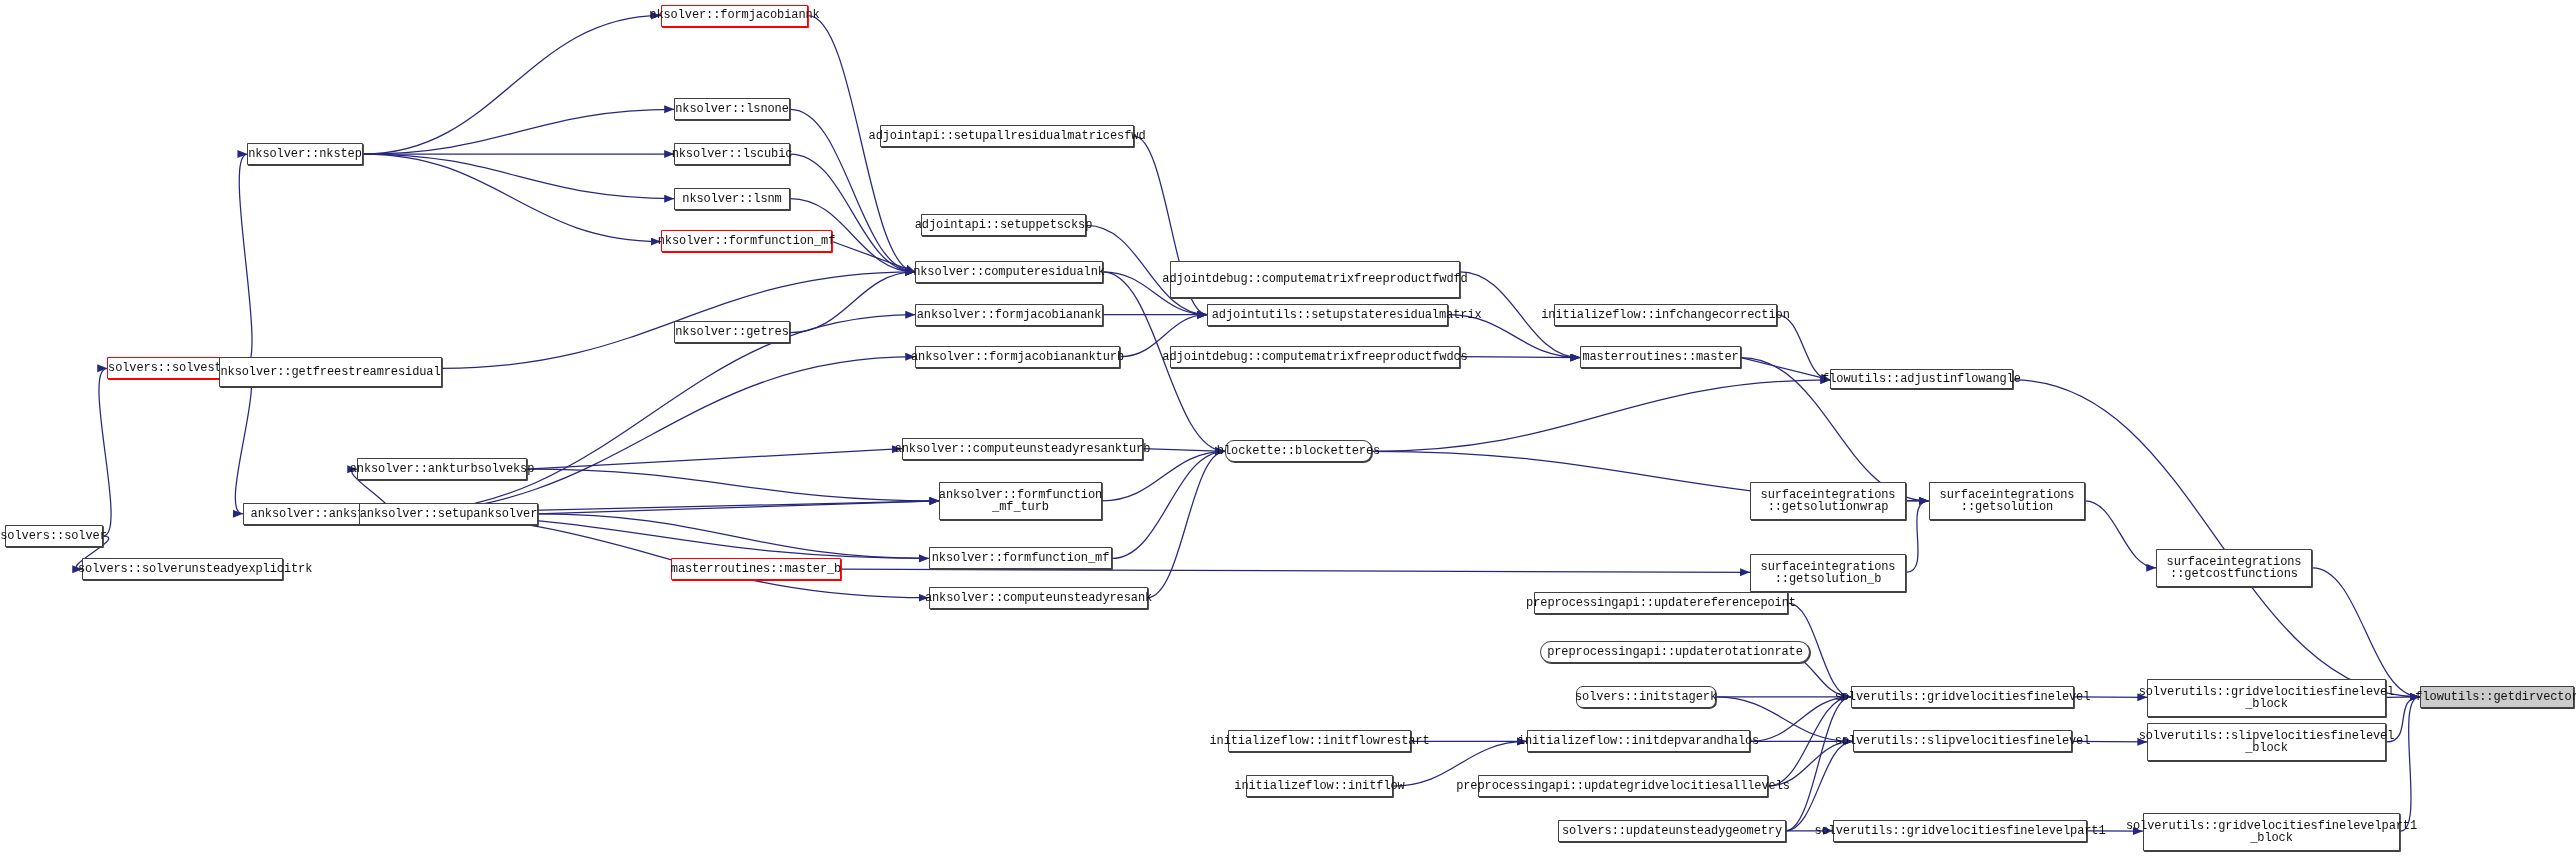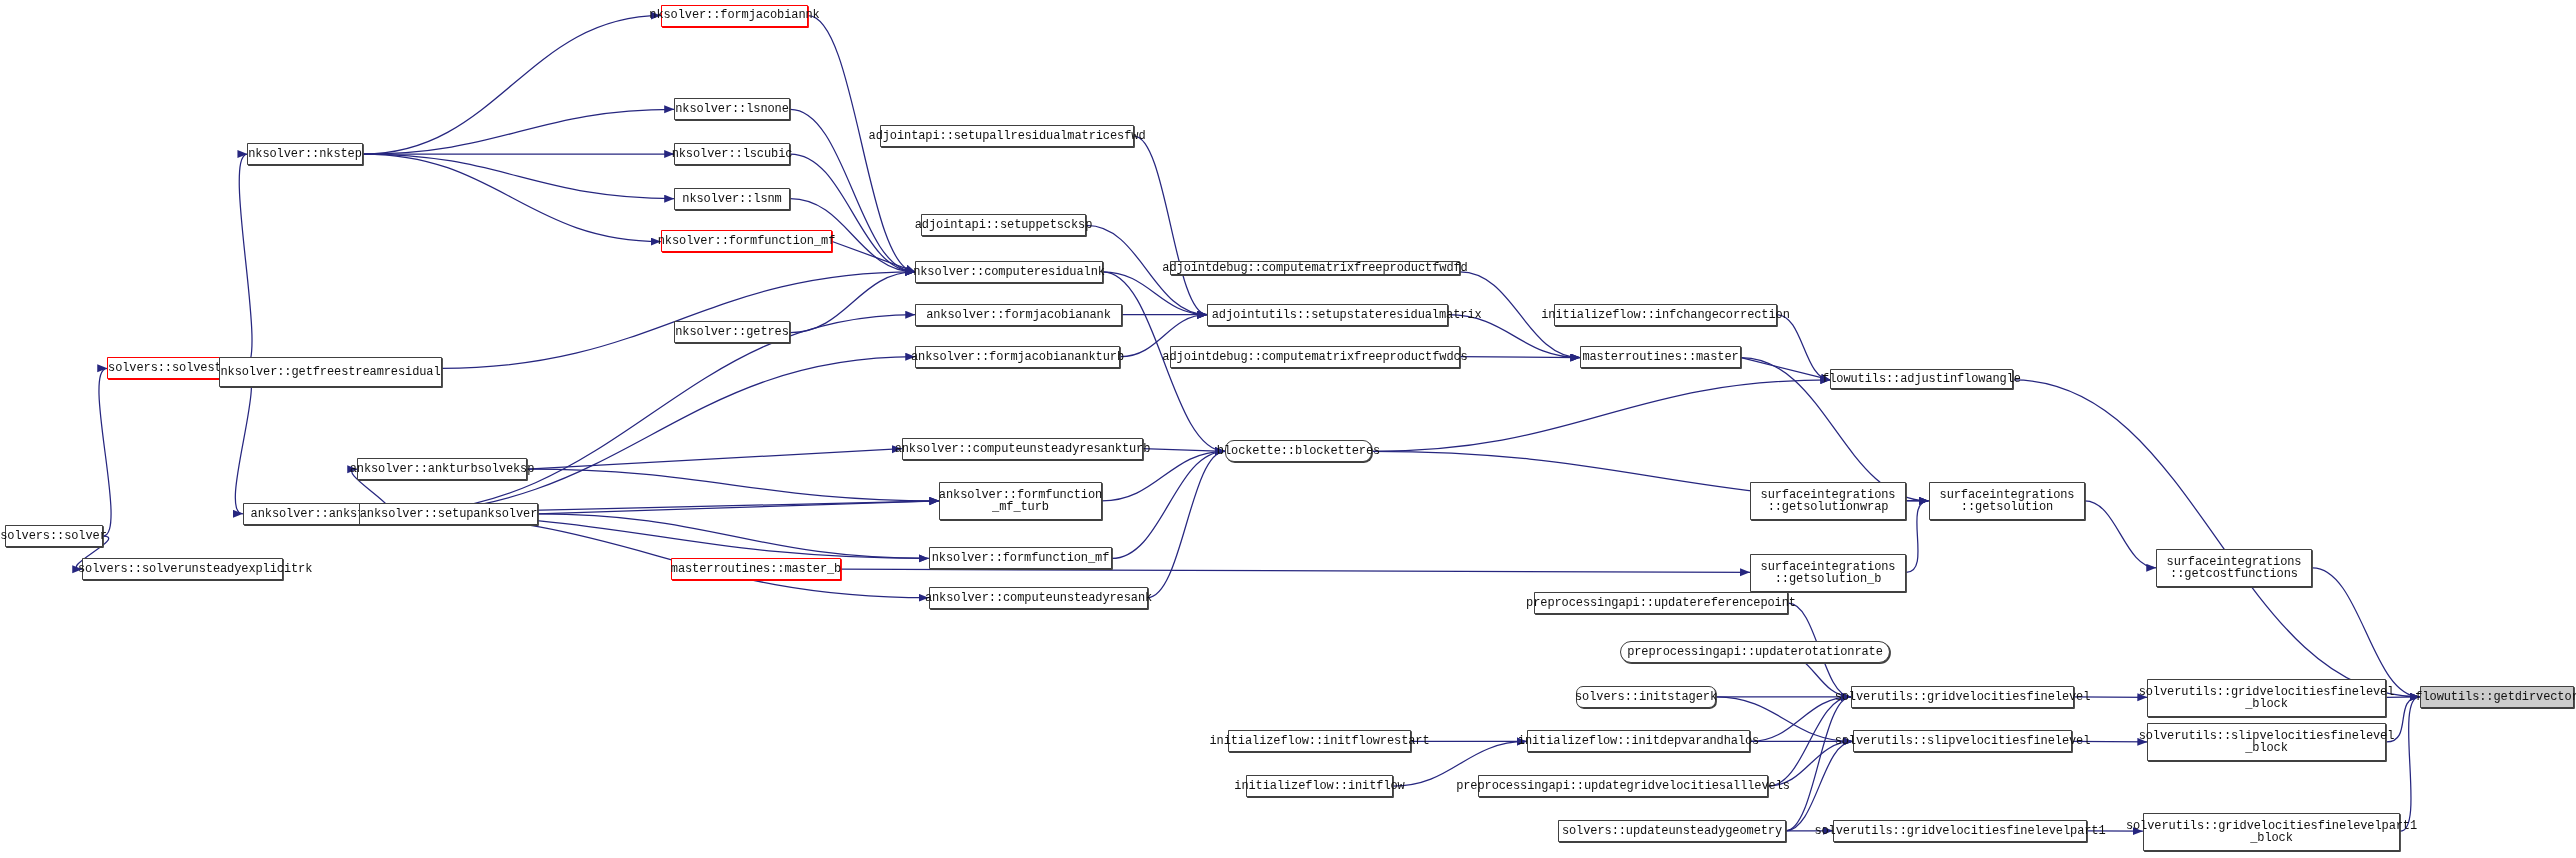--- a/index.html
+++ b/index.html
@@ -121,24 +121,24 @@
   <div id="node-layer">
       <div class="node red" style="left: 661px; top: 4.5px; width: 147px; height: 22px;">nksolver::formjacobiannk</div>
       <div class="node" style="left: 674px; top: 98px; width: 116px; height: 22px;">nksolver::lsnone</div>
       <div class="node" style="left: 880px; top: 125px; width: 254px; height: 22px;">adjointapi::setupallresidualmatricesfwd</div>
       <div class="node" style="left: 247px; top: 143px; width: 116px; height: 22px;">nksolver::nkstep</div>
       <div class="node" style="left: 674px; top: 143px; width: 116px; height: 22px;">nksolver::lscubic</div>
       <div class="node" style="left: 674px; top: 188px; width: 116px; height: 22px;">nksolver::lsnm</div>
       <div class="node" style="left: 921px; top: 214px; width: 165px; height: 22px;">adjointapi::setuppetscksp</div>
       <div class="node red" style="left: 661px; top: 230px; width: 171px; height: 22px;">nksolver::formfunction_mf</div>
       <div class="node" style="left: 915px; top: 261px; width: 188px; height: 22px;">nksolver::computeresidualnk</div>
-      <div class="node" style="left: 1170px; top: 261px; width: 290px; height: 14px;">adjointdebug::computematrixfreeproductfwdfd</div>
+      <div class="node" style="left: 1170px; top: 261px; width: 290px; height: 37px;">adjointdebug::computematrixfreeproductfwdfd</div>
       <div class="node" style="left: 1554px; top: 304px; width: 223px; height: 22px;">initializeflow::infchangecorrection</div>
       <div class="node" style="left: 674px; top: 321px; width: 116px; height: 22px;">nksolver::getres</div>
-      <div class="node" style="left: 915px; top: 304px; width: 207px; height: 22px;">anksolver::formjacobianank</div>
+      <div class="node" style="left: 915px; top: 304px; width: 188px; height: 22px;">anksolver::formjacobianank</div>
       <div class="node" style="left: 1207px; top: 304px; width: 241px; height: 22px; padding-left: 41px;">adjointutils::setupstateresidualmatrix</div>
       <div class="node red" style="left: 107px; top: 357px; width: 137px; height: 22px;">solvers::solvestate</div>
       <div class="node" style="left: 219px; top: 357px; width: 223px; height: 30px;">nksolver::getfreestreamresidual</div>
       <div class="node" style="left: 915px; top: 346px; width: 205px; height: 22px;">anksolver::formjacobianankturb</div>
       <div class="node" style="left: 1170px; top: 346px; width: 290px; height: 22px;">adjointdebug::computematrixfreeproductfwdcs</div>
       <div class="node" style="left: 1580px; top: 346px; width: 161px; height: 22px;">masterroutines::master</div>
       <div class="node" style="left: 1830px; top: 369px; width: 183px; height: 20px;">flowutils::adjustinflowangle</div>
       <div class="node" style="left: 902px; top: 438px; width: 241px; height: 22px;">anksolver::computeunsteadyresankturb</div>
       <div class="node" style="left: 1225px; top: 440px; width: 147px; height: 22px; border-radius: 9px;">blockette::blocketteres</div>
       <div class="node" style="left: 357px; top: 458px; width: 170px; height: 22px;">anksolver::ankturbsolveksp</div>
@@ -153,21 +153,21 @@
       <div class="node" style="left: 4.5px; top: 525px; width: 98px; height: 22px;">solvers::solver</div>
       <div class="node" style="left: 929px; top: 547px; width: 183px; height: 22px;">nksolver::formfunction_mf</div>
       <div class="node red" style="left: 671px; top: 558px; width: 170px; height: 22px;">masterroutines::master_b</div>
       <div class="node" style="left: 1750px; top: 554px; width: 156px; height: 38px;">surfaceintegrations
 ::getsolution_b</div>
       <div class="node" style="left: 2156px; top: 549px; width: 156px; height: 38px;">surfaceintegrations
 ::getcostfunctions</div>
       <div class="node" style="left: 82px; top: 558px; width: 201px; height: 22px; padding-left: 28px;">solvers::solverunsteadyexplicitrk</div>
       <div class="node" style="left: 929px; top: 587px; width: 219px; height: 22px;">anksolver::computeunsteadyresank</div>
       <div class="node" style="left: 1534px; top: 592px; width: 254px; height: 22px;">preprocessingapi::updatereferencepoint</div>
-      <div class="node" style="left: 1620px; top: 641px; width: 270px; height: 22px; border-radius: 11px;">preprocessingapi::updaterotationrate</div>
+      <div class="node" style="left: 1540px; top: 641px; width: 270px; height: 22px; border-radius: 11px;">preprocessingapi::updaterotationrate</div>
       <div class="node" style="left: 1576px; top: 686px; width: 140px; height: 22px; border-radius: 7px;">solvers::initstagerk</div>
       <div class="node" style="left: 1851px; top: 686px; width: 223px; height: 22px;">solverutils::gridvelocitiesfinelevel</div>
       <div class="node" style="left: 2147px; top: 679px; width: 239px; height: 38px;">solverutils::gridvelocitiesfinelevel
 _block</div>
       <div class="node focus" style="left: 2420px; top: 686px; width: 154px; height: 22px;">flowutils::getdirvector</div>
       <div class="node" style="left: 1228px; top: 730px; width: 183px; height: 22px;">initializeflow::initflowrestart</div>
       <div class="node" style="left: 1527px; top: 730px; width: 223px; height: 22px;">initializeflow::initdepvarandhalos</div>
       <div class="node" style="left: 1853px; top: 730px; width: 219px; height: 22px;">solverutils::slipvelocitiesfinelevel</div>
       <div class="node" style="left: 2147px; top: 723px; width: 239px; height: 38px;">solverutils::slipvelocitiesfinelevel
 _block</div>

